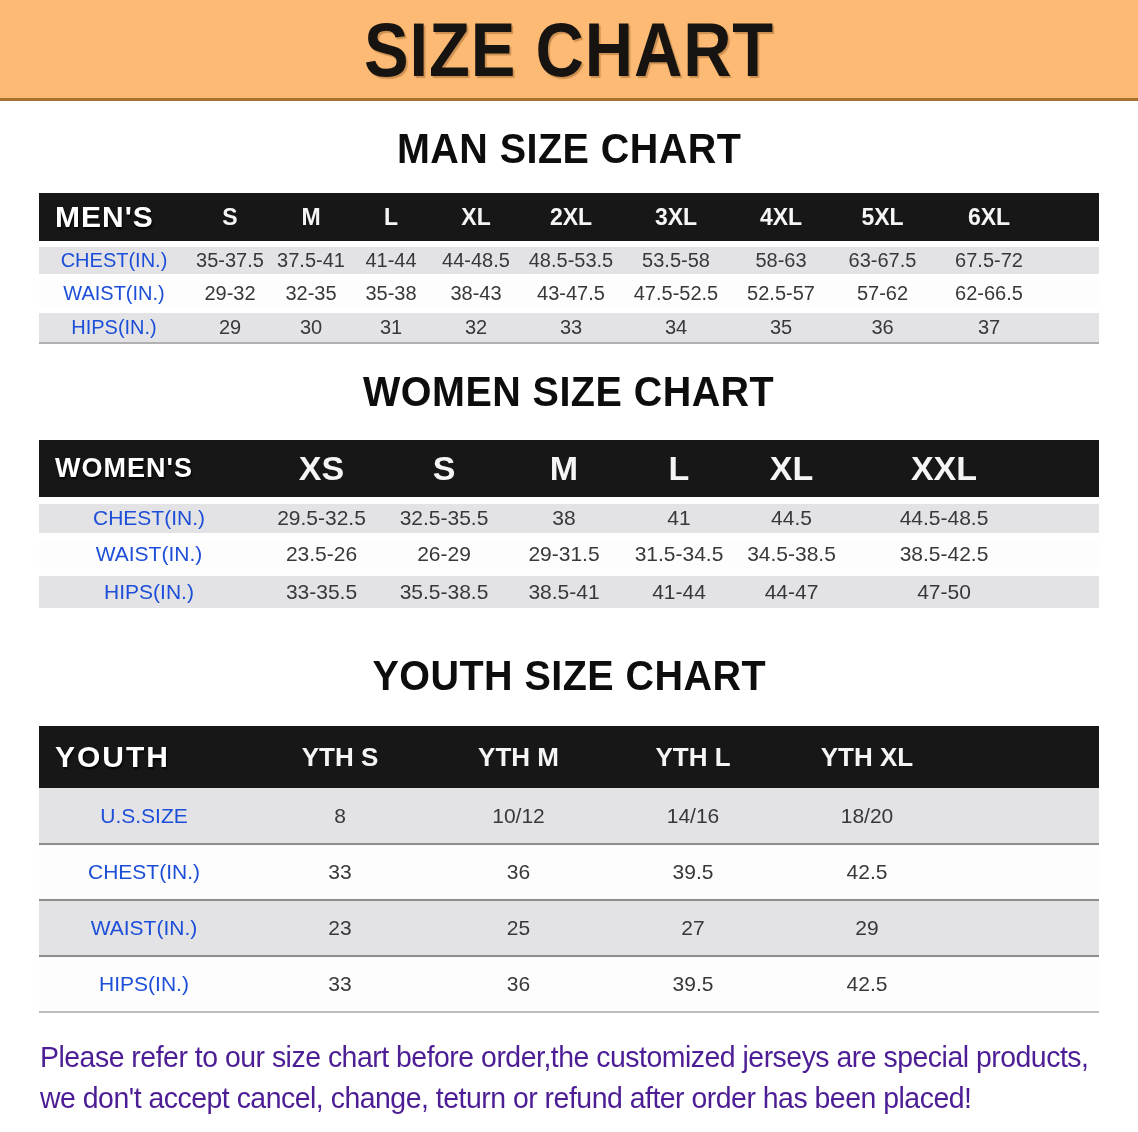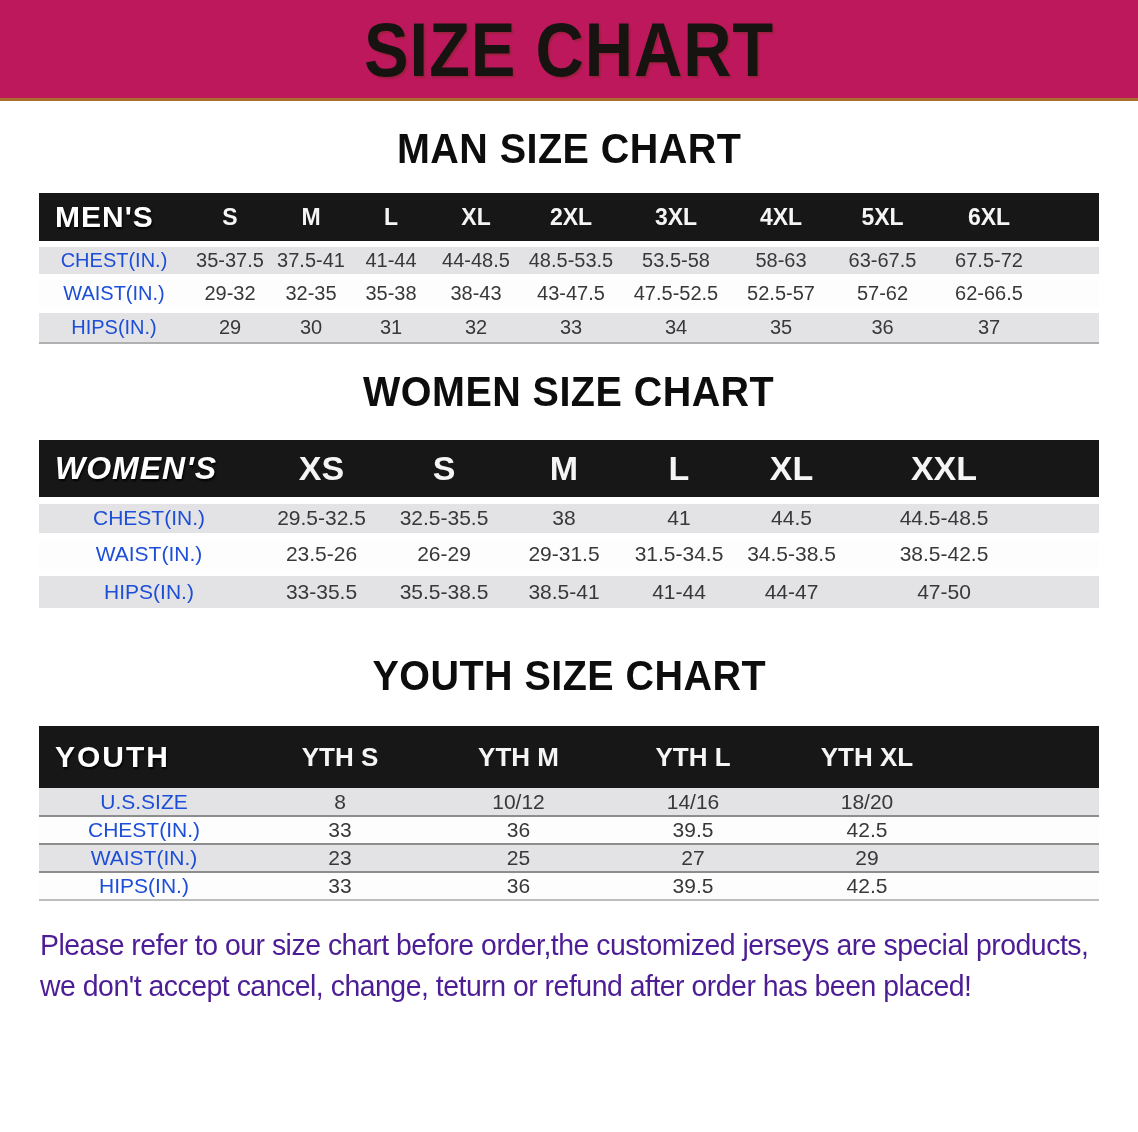--- a/index.html
+++ b/index.html
@@ -8,21 +8,21 @@
     width: 1138px;
     height: 1132px;
     background: #ffffff;
     font-family: "Liberation Sans", sans-serif;
     overflow: hidden;
   }
 
   
   .banner {
     height: 101px;
-    background: #be185d;
+    background: #fdba74;
     border-bottom: 3px solid #a86f2d;
     display: flex;
     align-items: center;
     justify-content: center;
   }
   .banner-title {
     display: inline-block;
     font-size: 76px;
     font-weight: 800;
     letter-spacing: 1px;
@@ -83,29 +83,29 @@
 
   
   .tbl-men thead th { height: 46px; }
   .tbl-men .corner  { font-size: 30px; }
   .tbl-men .size-h  { font-size: 23px; }
   .tbl-men tbody td { height: 33px; border-top: 6px solid #ffffff; }
   .tbl-men tbody tr:last-child td { border-bottom: 2px solid #b0b0b0; }
 
   
   .tbl-women thead th { height: 60px; }
-  .tbl-women .corner  { font-size: 32px; font-style: italic; }
+  .tbl-women .corner  { font-size: 27px; }
   .tbl-women .size-h  { font-size: 34px; }
   .tbl-women tbody td { height: 36px; border-top: 7px solid #ffffff; font-size: 21px; }
 
   
   .tbl-youth thead th { height: 62px; text-align: center; }
   .tbl-youth .corner  { font-size: 30px; letter-spacing: 2px; }
   .tbl-youth .size-h  { font-size: 26px; }
-  .tbl-youth tbody td { height: 28px; font-size: 21px; }
+  .tbl-youth tbody td { height: 56px; font-size: 21px; }
   .tbl-youth tbody tr + tr td { border-top: 2px solid #8d8d8d; }
   .tbl-youth tbody tr:last-child td { border-bottom: 2px solid #bdbdbd; }
 
   
   .disclaimer {
     margin: 24px 28px 0 40px;
     color: #4c1d95;
     font-size: 29px;
     line-height: 1.42;
     letter-spacing: -0.5px;

